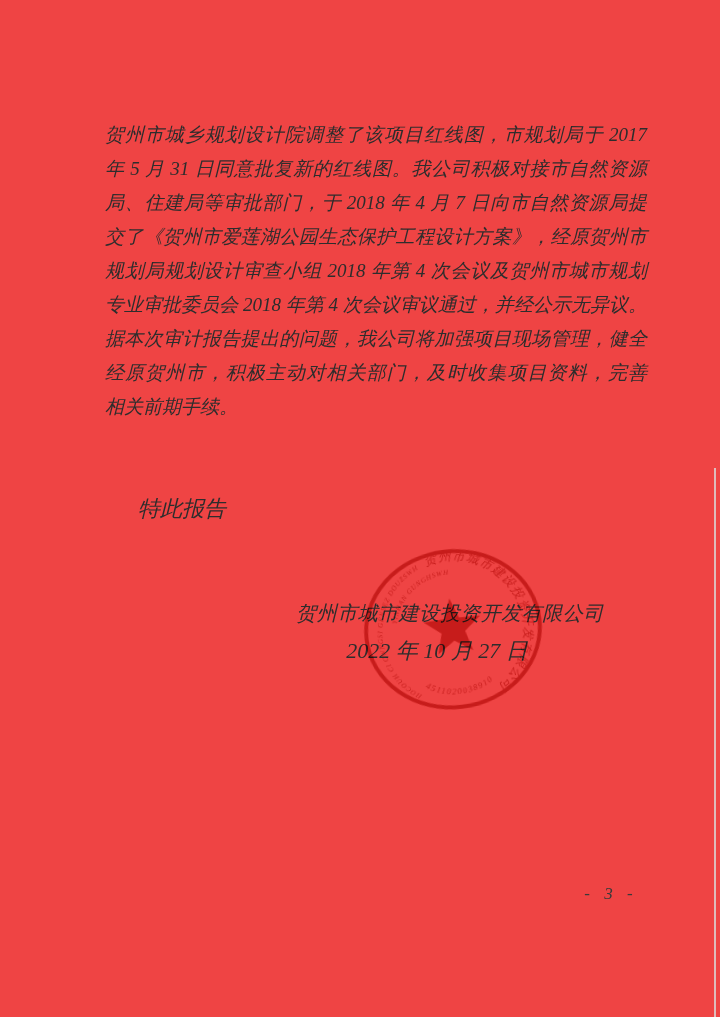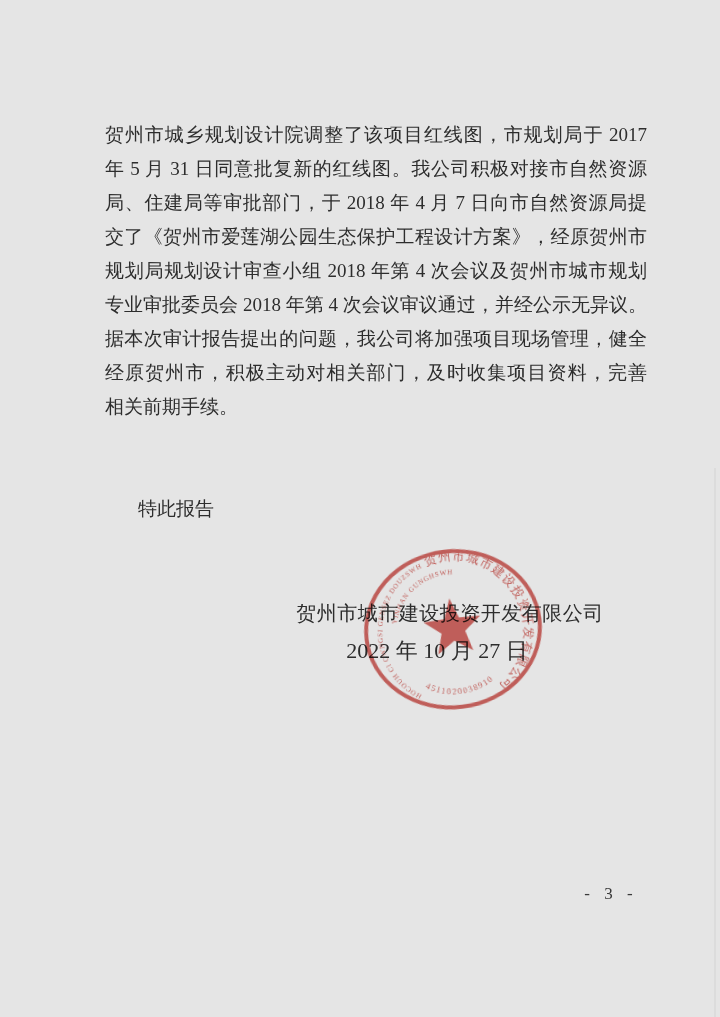--- a/index.html
+++ b/index.html
@@ -4,23 +4,24 @@
 <style>
   html, body {
     margin: 0; padding: 0;
     background: #fdfdfc;
     font-family: "Liberation Serif", "DejaVu Serif", serif;
   }
   .page {
     position: relative;
     width: 720px;
     height: 1017px;
-    background: #e5e5e5;
+    background: #ef4444;
     overflow: hidden;
     color: #2a2a2a;
+    font-style: italic;
   }
   
   .page * { -webkit-font-smoothing: antialiased; }
 
   .body-lines {
     position: absolute;
     left: 105px;
     top: 118px;
     width: 542px;
     font-size: 19px;
@@ -34,21 +35,21 @@
     overflow: visible;
   }
   .body-line.last {
     text-align-last: left;
   }
   .closing {
     position: absolute;
     left: 105px;
     top: 492px;
     width: 542px;
-    font-size: 19px;
+    font-size: 22px;
     line-height: 34px;
     text-indent: 33px;
     color: #2d2d2d;
   }
   .signature-company {
     position: absolute;
     left: 290px;
     top: 598px;
     width: 320px;
     text-align: center;

